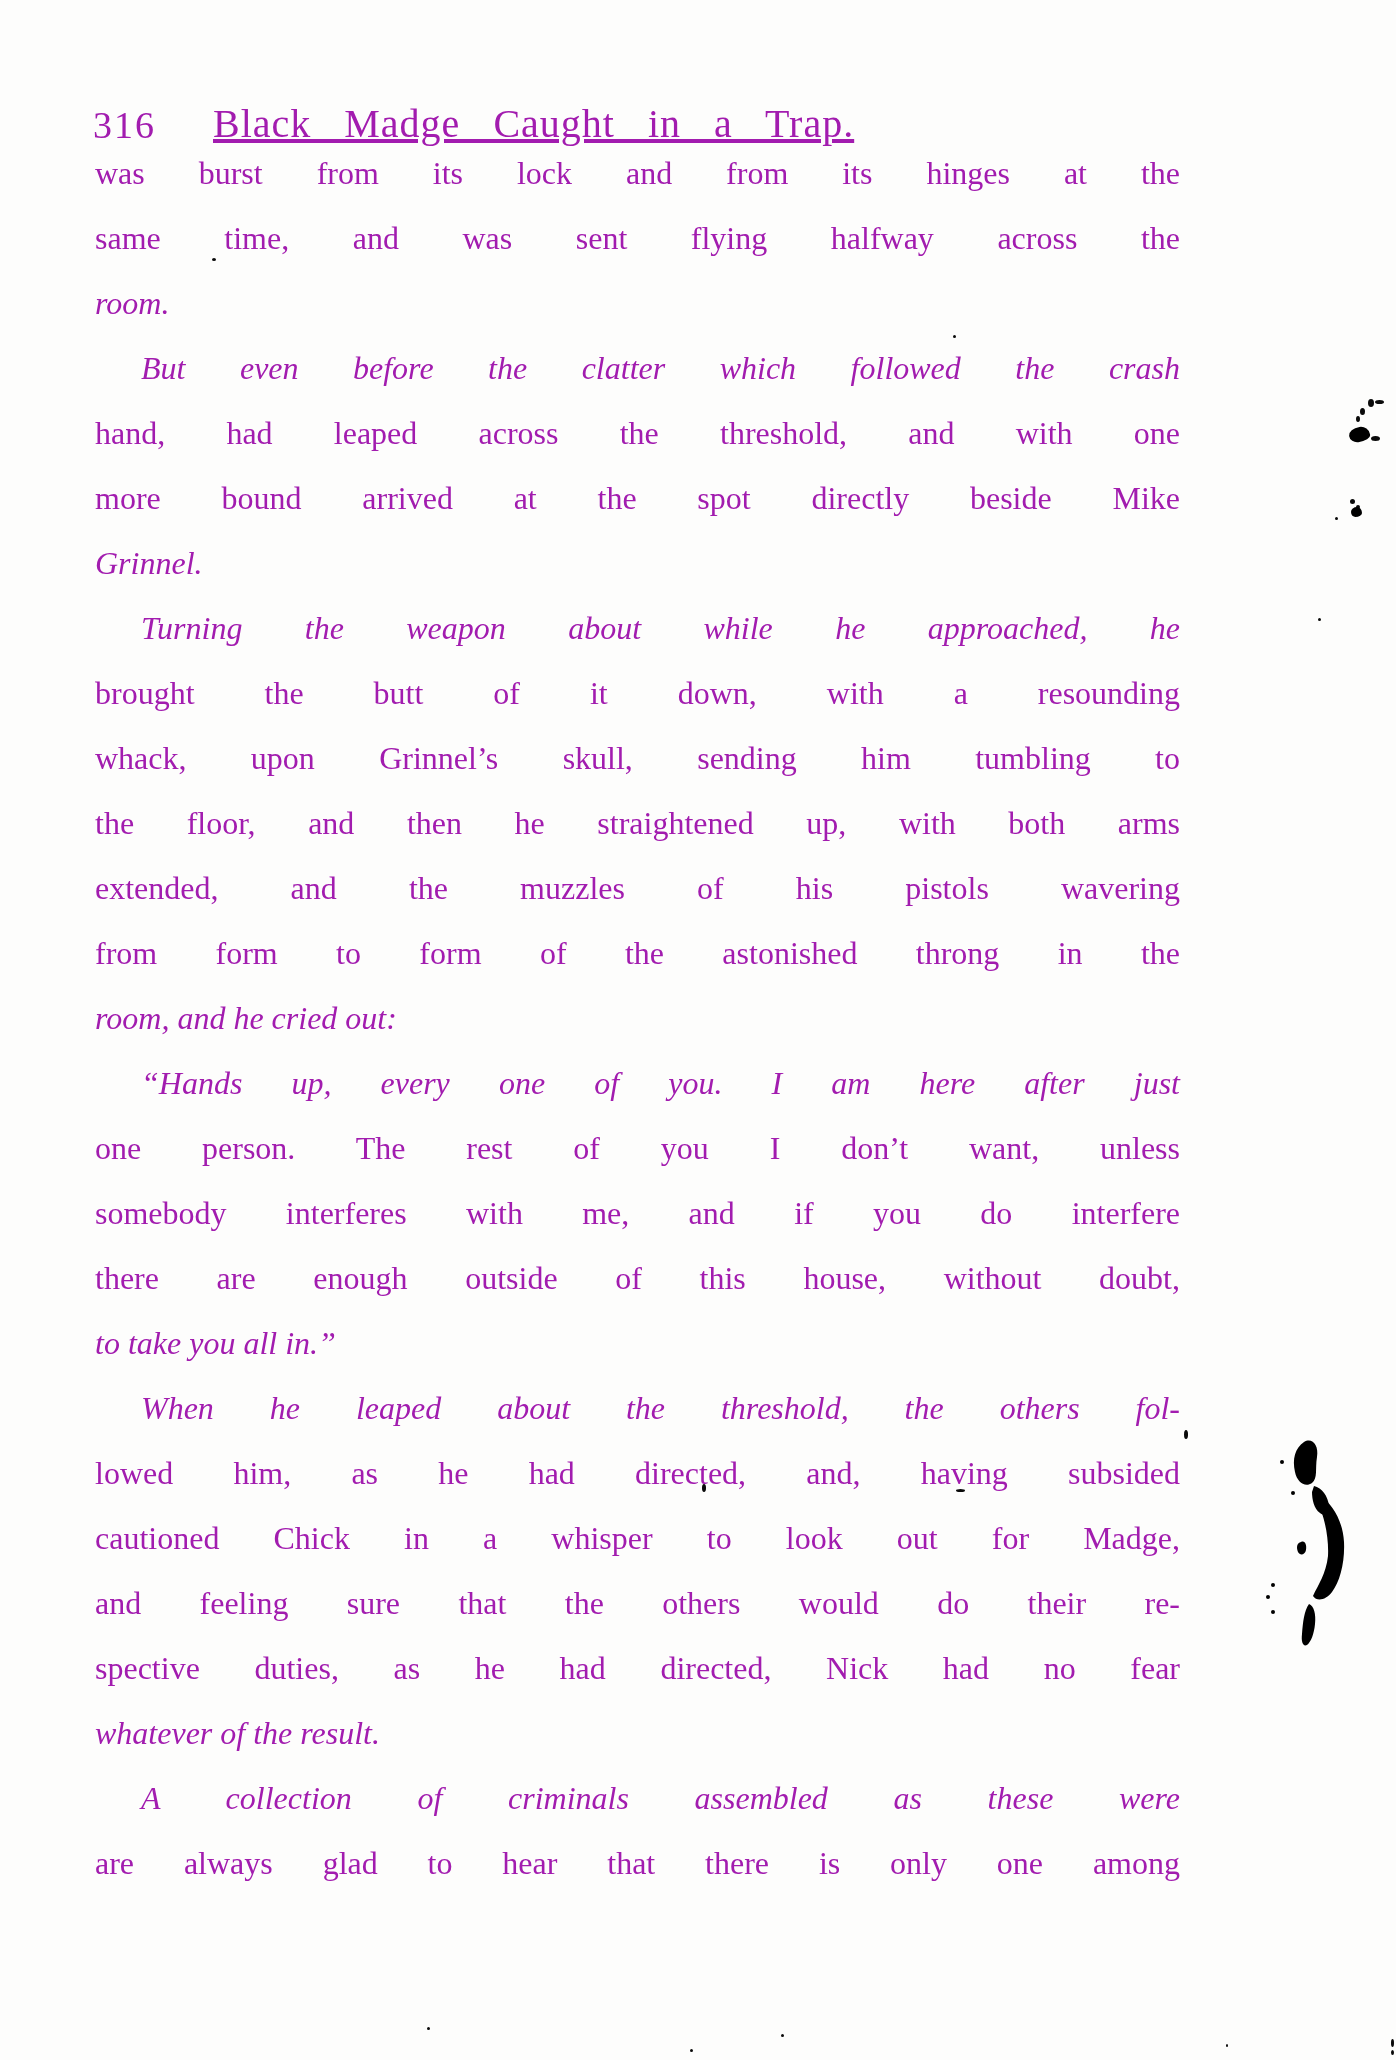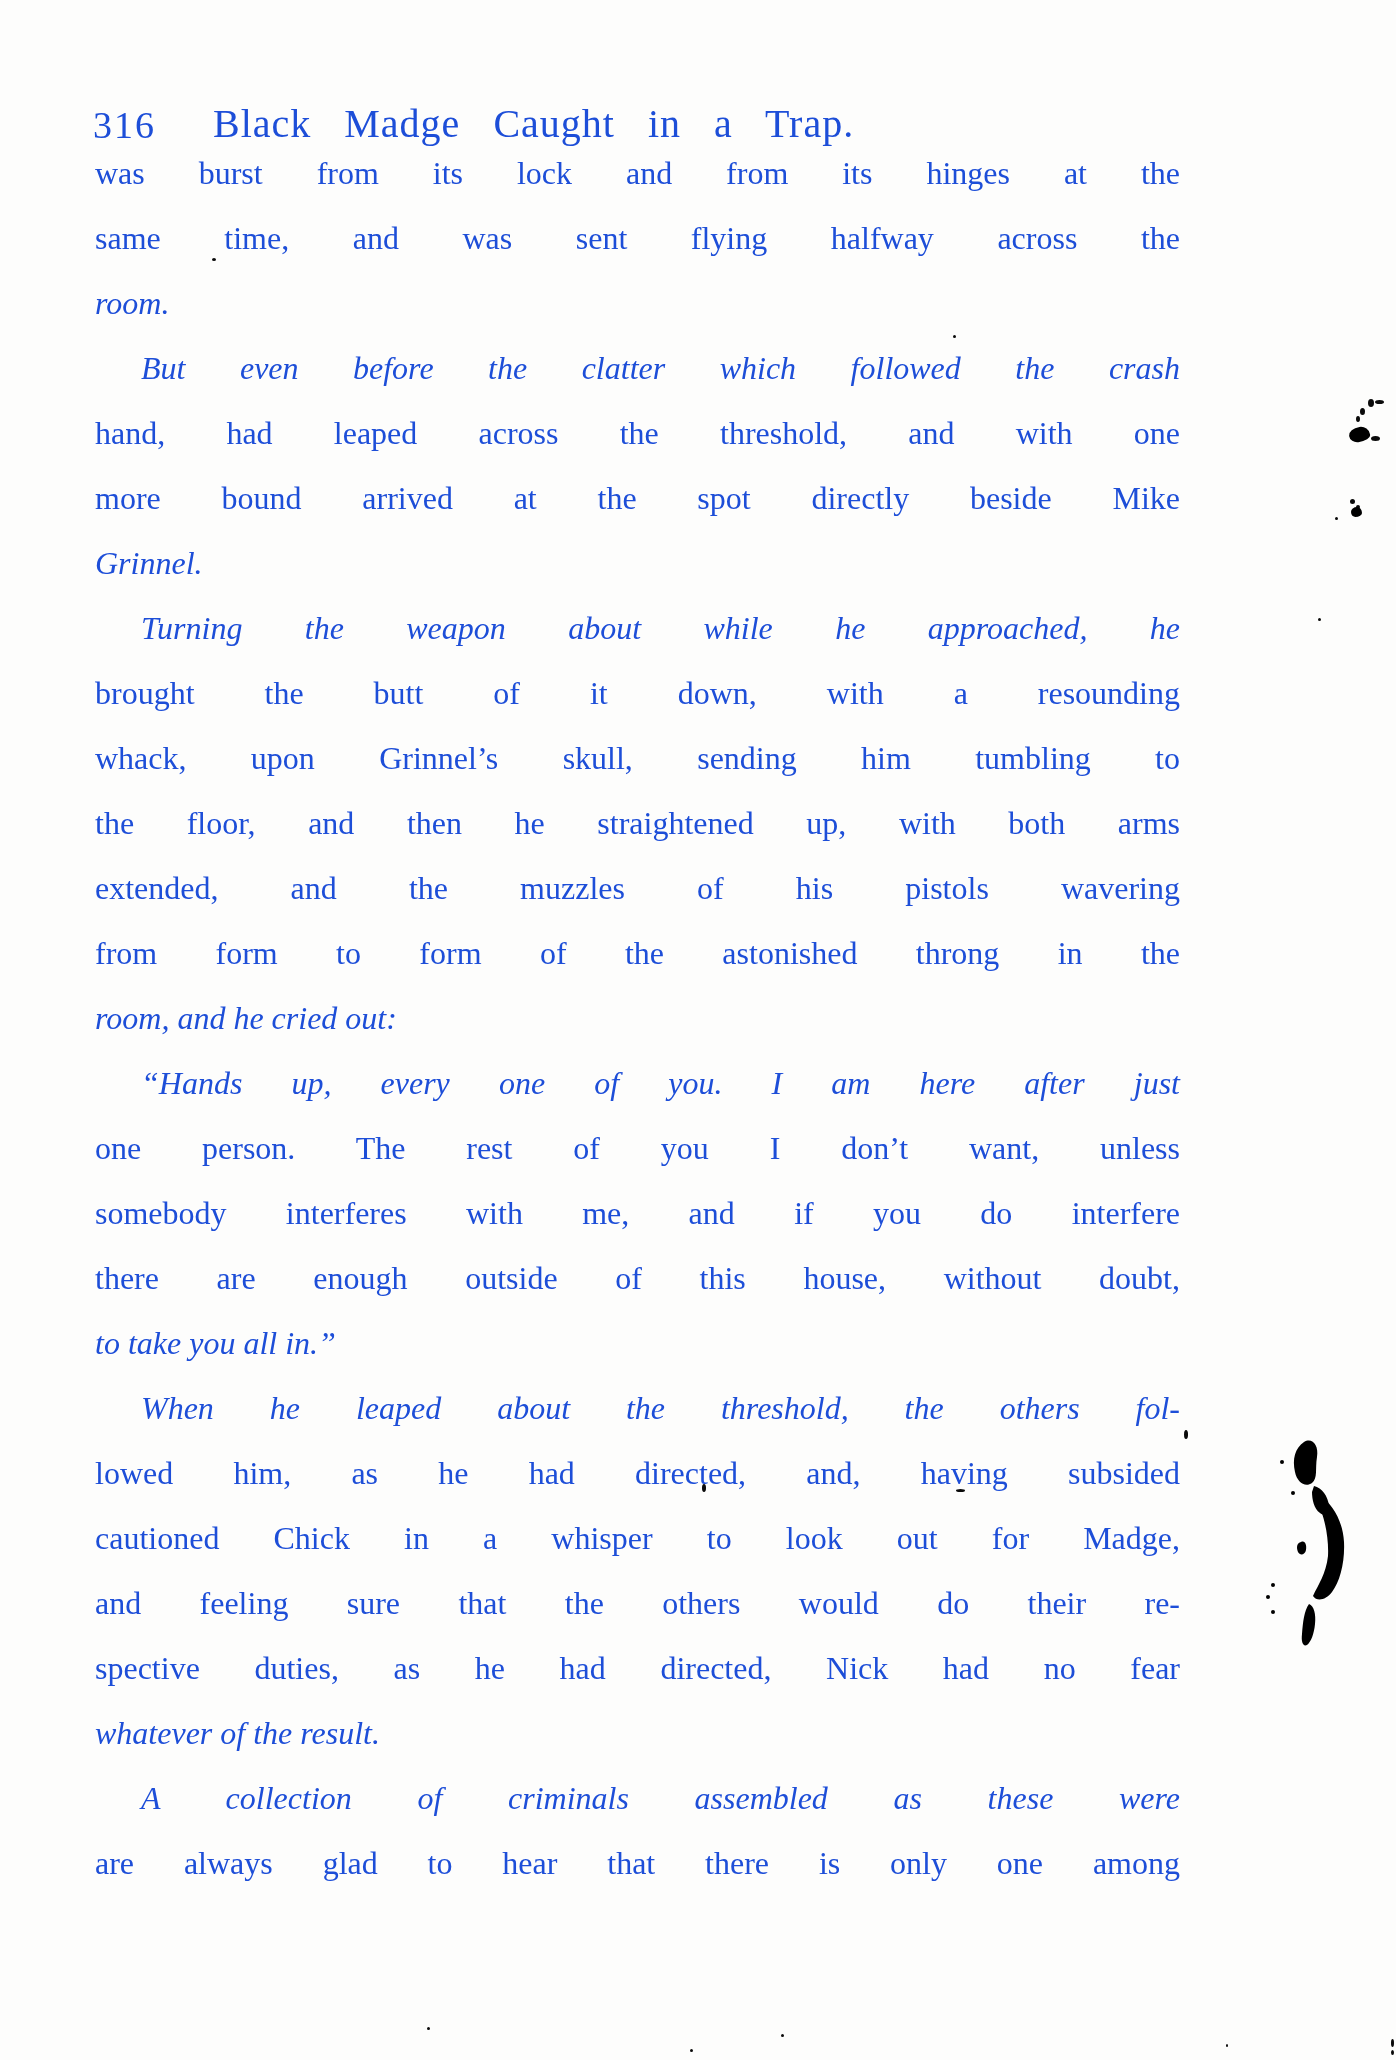--- a/index.html
+++ b/index.html
@@ -3,40 +3,41 @@
 <meta charset="utf-8">
 <style>
   html, body { margin: 0; padding: 0; background: #ffffff; }
   .page {
     position: relative;
     width: 1396px;
     height: 2060px;
     background: #fdfdfc;
     overflow: hidden;
     font-family: "Liberation Serif", "DejaVu Serif", serif;
-    color: #1d4ed8;
+    color: #a21caf;
   }
   
   .page-number {
     position: absolute;
     left: 93px;
     top: 100px;
     font-size: 38px;
     line-height: 50px;
     letter-spacing: 2px;
   }
   .running-title {
     position: absolute;
     left: 213px;
     top: 98px;
     font-size: 40px;
     line-height: 52px;
     word-spacing: 22px;
     letter-spacing: 1px;
     white-space: nowrap;
+    text-decoration: underline;
   }
   
   .text-block {
     position: absolute;
     left: 95px;
     top: 141px;
     width: 1085px;
   }
   .ln {
     font-size: 32px;

